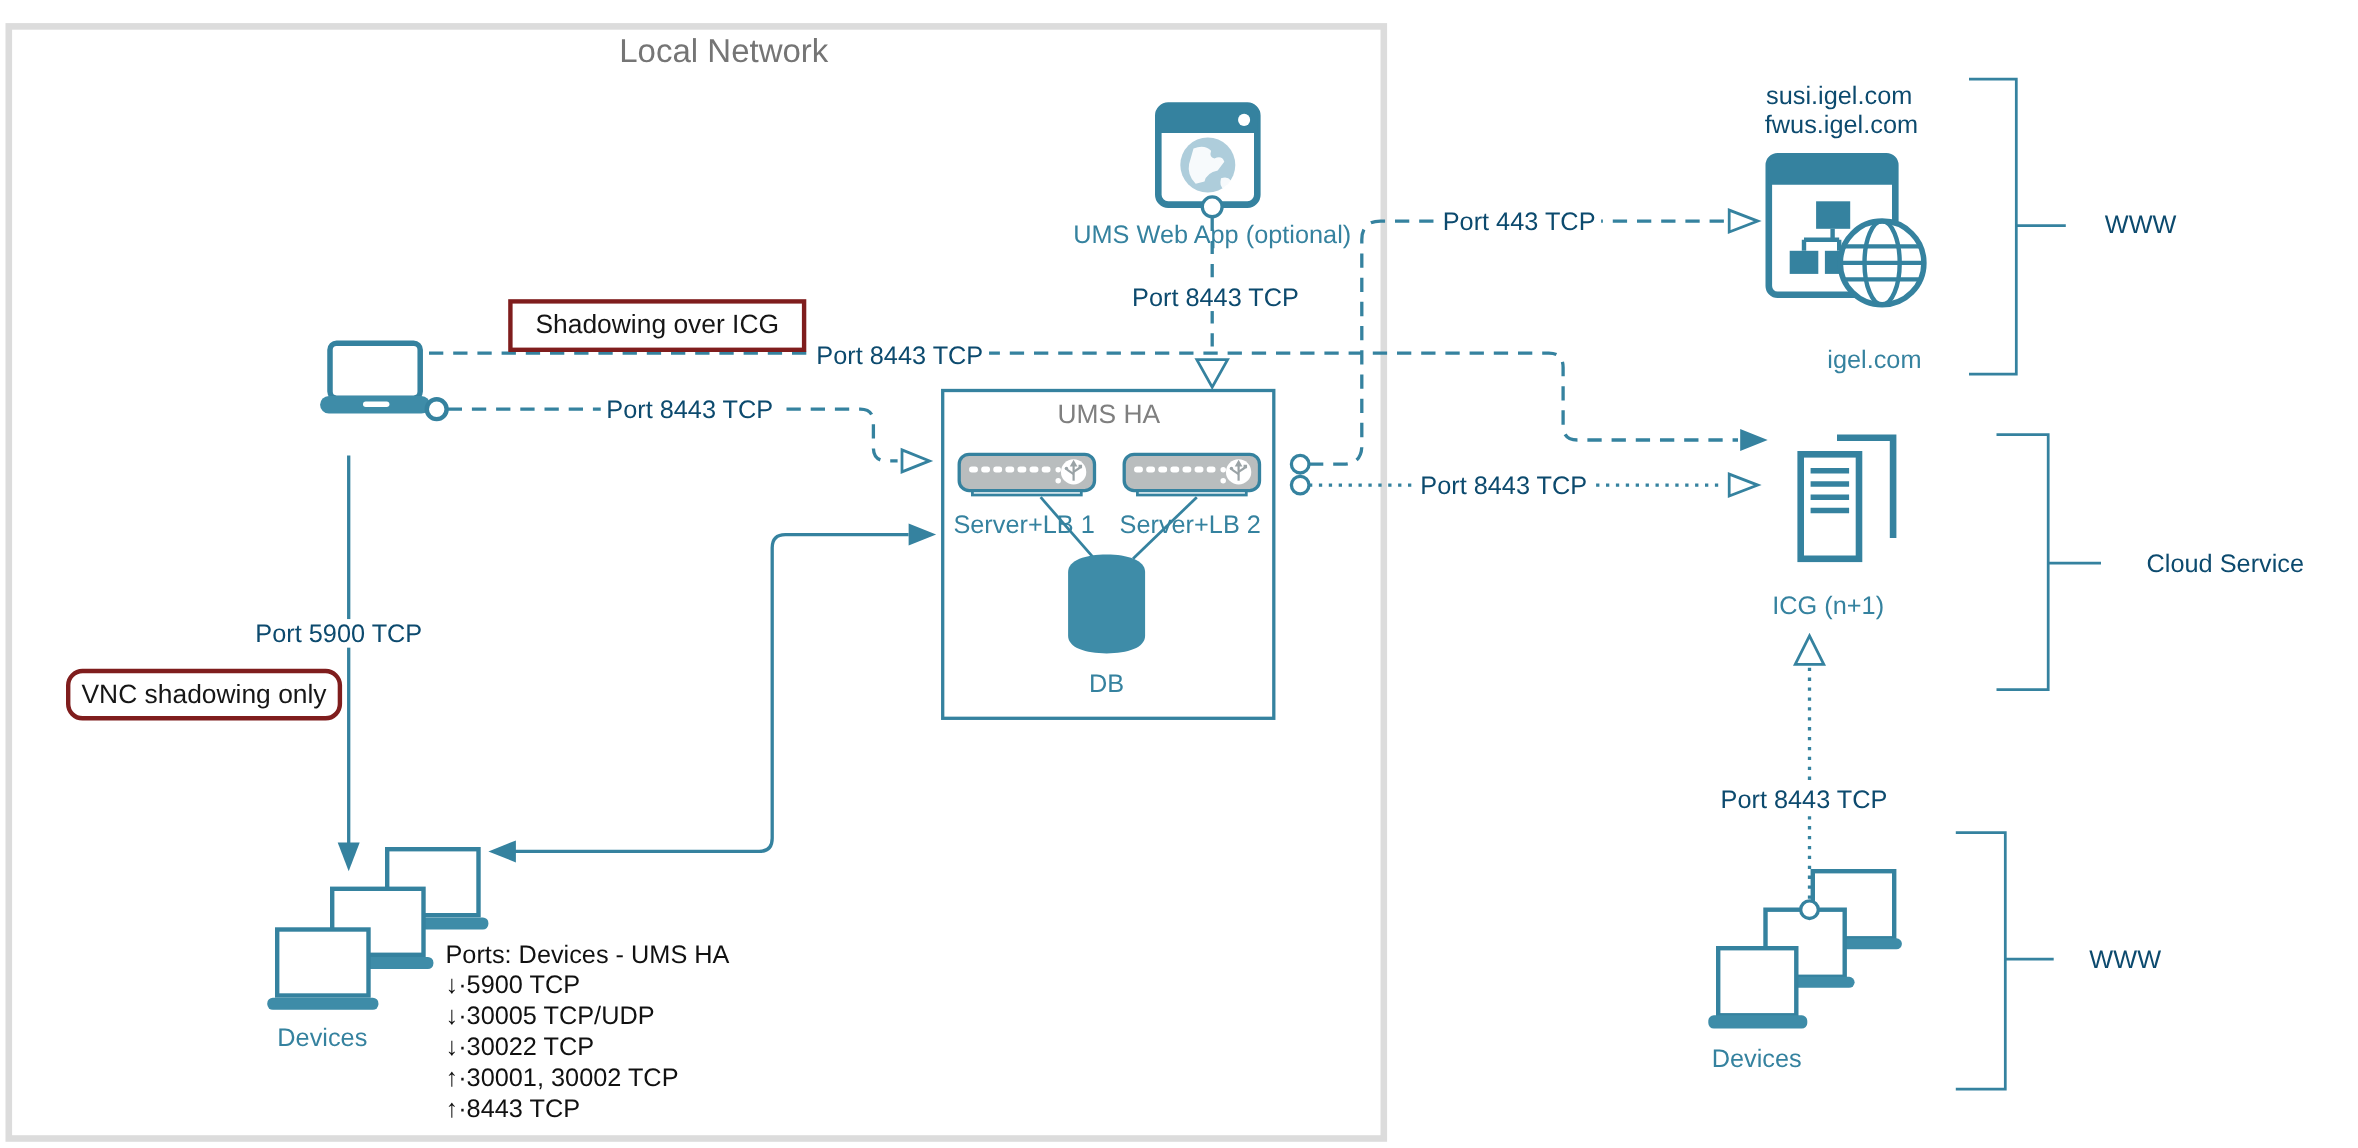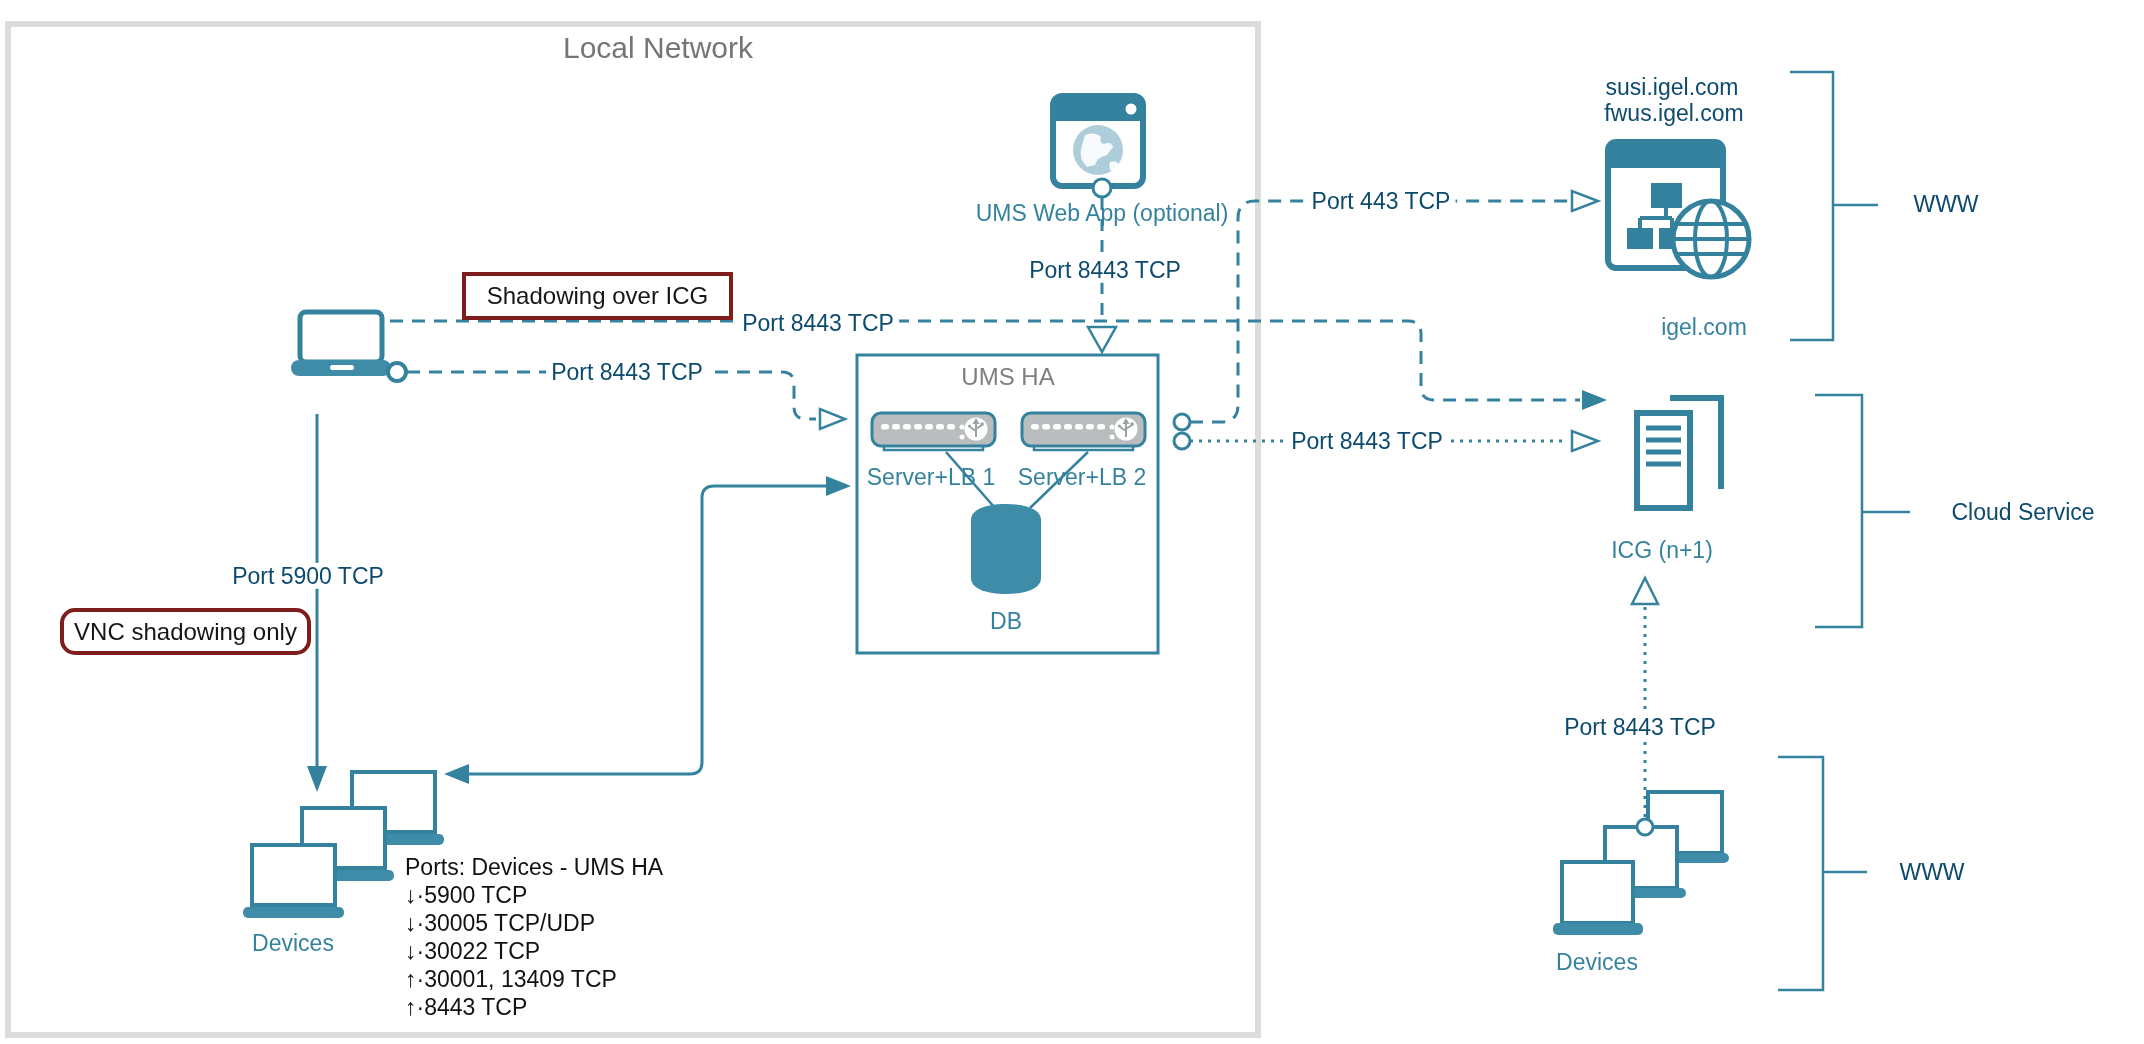--- a/index.html
+++ b/index.html
@@ -233,17 +233,17 @@
 
 <div class="lbl black" style="left:1946px;top:204px;">WWW</div>
 <div class="lbl black" style="left:2023px;top:512px;">Cloud Service</div>
 <div class="lbl black" style="left:1932px;top:872px;">WWW</div>
 
 <div class="ports">
   <div>Ports: Devices - UMS HA</div>
   <div>↓·5900 TCP</div>
   <div>↓·30005 TCP/UDP</div>
   <div>↓·30022 TCP</div>
-  <div>↑·30001, 13409 TCP</div>
+  <div>↑·30001, 30002 TCP</div>
   <div>↑·8443 TCP</div>
 </div>
 
 </div>
 
 </body></html>

